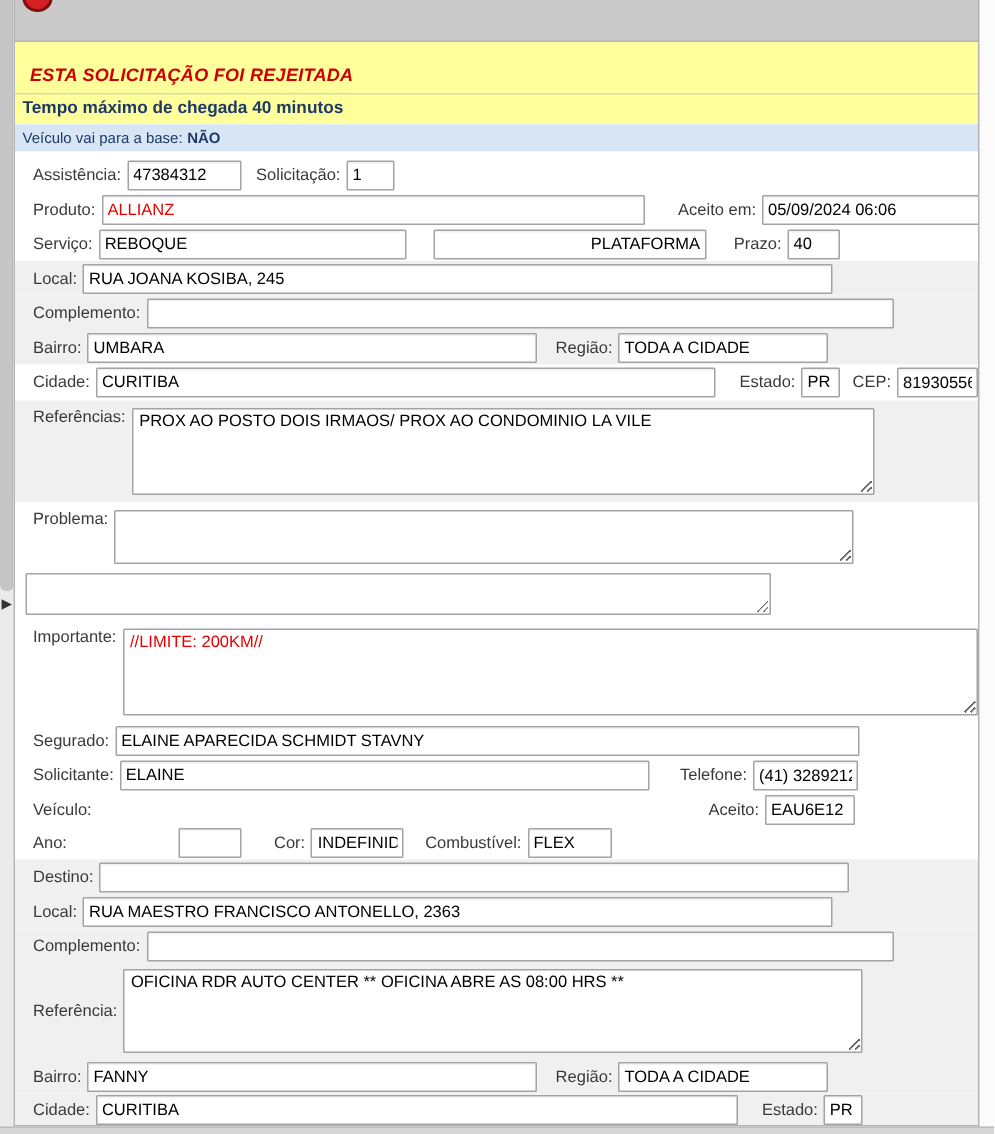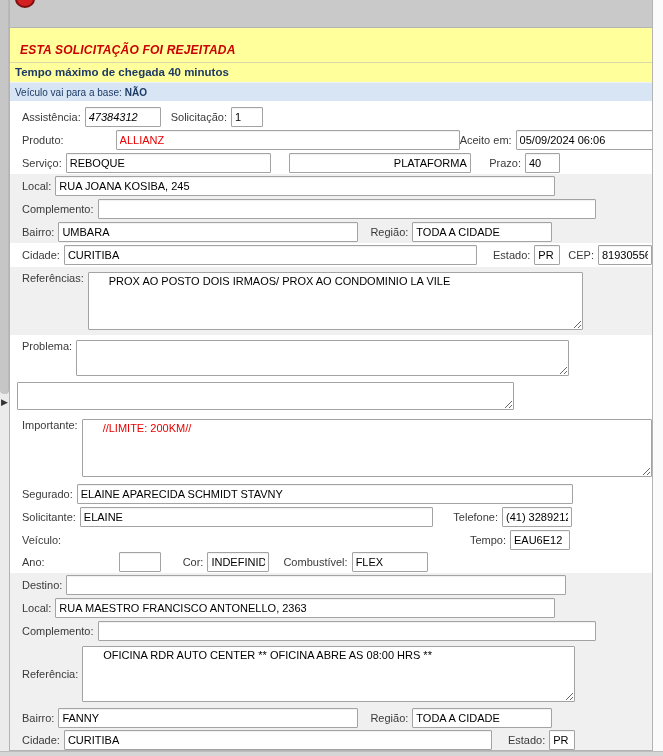--- a/index.html
+++ b/index.html
@@ -26,21 +26,21 @@
   .base-row b { margin-left: 3px; }
   .gap-row { height: 4px; background: #fff; }
 
   .frow { display: flex; align-items: center; padding-left: 12px; font-size: 11px; color: #3a3a3a; background: #fff; }
   .frow.g { background: #f0f0f0; }
   .frow.top { align-items: flex-start; padding-top: 5px; }
   .lbl { white-space: nowrap; margin-right: 4px; }
   .inp { height: 20px; border: 1px solid #a3a3a3; border-radius: 1px; background: #fff; font: 11px "Liberation Sans", sans-serif;
          padding: 0 3px; color: #000; box-shadow: inset 0 1px 1px rgba(0,0,0,.06); }
   .ta  { border: 1px solid #a3a3a3; border-radius: 1px; background: #fff; font: 11px "Liberation Sans", sans-serif;
-         padding: 2px 20px; color: #000; resize: both; overflow: auto; }
+         padding: 2px 4px; color: #000; resize: both; overflow: auto; }
   .red { color: #e80000; }
   .bottom-strip { position: absolute; left: 0; bottom: 0; width: 663px; height: 5px; background: #d6d6d6; border-top: 1px solid #bdbdbd; }
 </style>
 </head>
 <body>
 
 <div class="screen">
 
   <div class="side-strip">
     <div class="side-strip-top"></div>
@@ -55,28 +55,28 @@
 
     <div class="banner1">ESTA SOLICITAÇÃO FOI REJEITADA</div>
     <div class="banner2">Tempo máximo de chegada 40 minutos</div>
     <div class="base-row">
       <span>Veículo vai para a base:</span><b>NÃO</b>
     </div>
     <div class="gap-row"></div>
 
     <div class="frow" style="height:23px">
       <span class="lbl">Assistência:</span>
-      <input class="inp" style="width: 76px; font-style: italic;" value="47384312">
+      <input class="inp" style="width: 76px;" value="47384312">
       <span class="lbl" style="margin-left:10px">Solicitação:</span>
       <input class="inp" style="width: 32px;" value="1">
     </div>
 
     <div class="frow" style="height:23px">
       <span class="lbl">Produto:</span>
-      <input class="inp red" style="width: 362px; margin-left: 48px;" value="ALLIANZ">
+      <input class="inp red" style="width: 362px;" value="ALLIANZ">
       <span class="lbl" style="margin-left:auto">Aceito em:</span>
       <input class="inp" style="width: 158px; margin-right: -14px;" value="05/09/2024 06:06">
     </div>
 
     <div class="frow" style="height:23px">
       <span class="lbl">Serviço:</span>
       <input class="inp" style="width: 205px;" value="REBOQUE">
       <input class="inp" style="width: 182px; margin-left: 18px; text-align: right;" value="PLATAFORMA">
       <span class="lbl" style="margin-left:auto">Prazo:</span>
       <input class="inp" style="width: 35px; margin-right: 92px;" value="40">
@@ -134,31 +134,31 @@
 
     <div class="frow" style="height:23px">
       <span class="lbl">Solicitante:</span>
       <input class="inp" style="width: 353px;" value="ELAINE">
       <span class="lbl" style="margin-left:auto">Telefone:</span>
       <input class="inp" style="width: 70px; margin-right: 80px;" value="(41) 32892121">
     </div>
 
     <div class="frow" style="height:23px">
       <span class="lbl">Veículo:</span>
-      <span class="lbl" style="margin-left:auto">Tempo:</span>
+      <span class="lbl" style="margin-left:auto">Aceito:</span>
       <input class="inp" style="width: 60px; margin-right: 82px;" value="EAU6E12">
     </div>
 
     <div class="frow" style="height:22px">
       <span class="lbl">Ano:</span>
       <input class="inp" style="width: 42px; margin-left: 70px;" value="">
       <span class="lbl" style="margin-left:22px">Cor:</span>
       <input class="inp" style="width: 62px;" value="INDEFINIDA">
       <span class="lbl" style="margin-left:14px">Combustível:</span>
-      <input class="inp" style="width: 76px;" value="FLEX">
+      <input class="inp" style="width: 56px;" value="FLEX">
     </div>
 
     <div class="frow g" style="height:23px">
       <span class="lbl">Destino:</span>
       <input class="inp" style="width: 500px;" value="">
     </div>
 
     <div class="frow g" style="height:23px">
       <span class="lbl">Local:</span>
       <input class="inp" style="width: 500px;" value="RUA MAESTRO FRANCISCO ANTONELLO, 2363">

